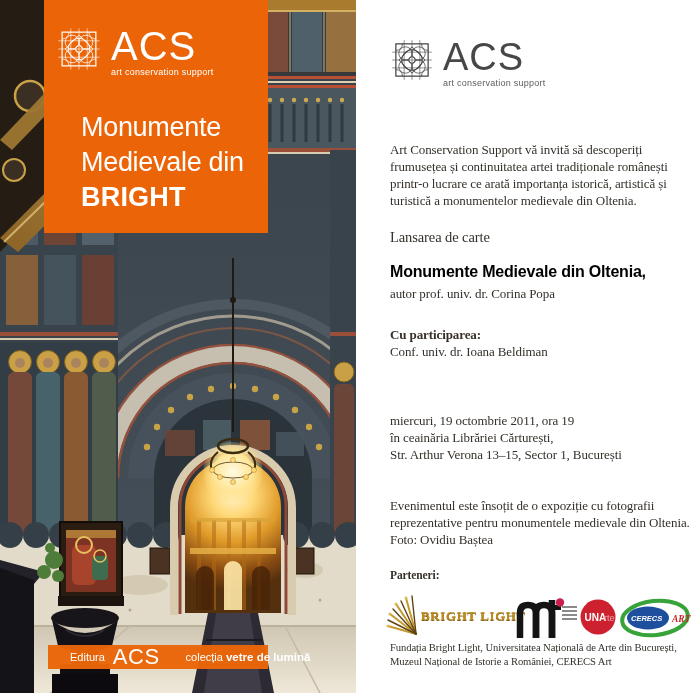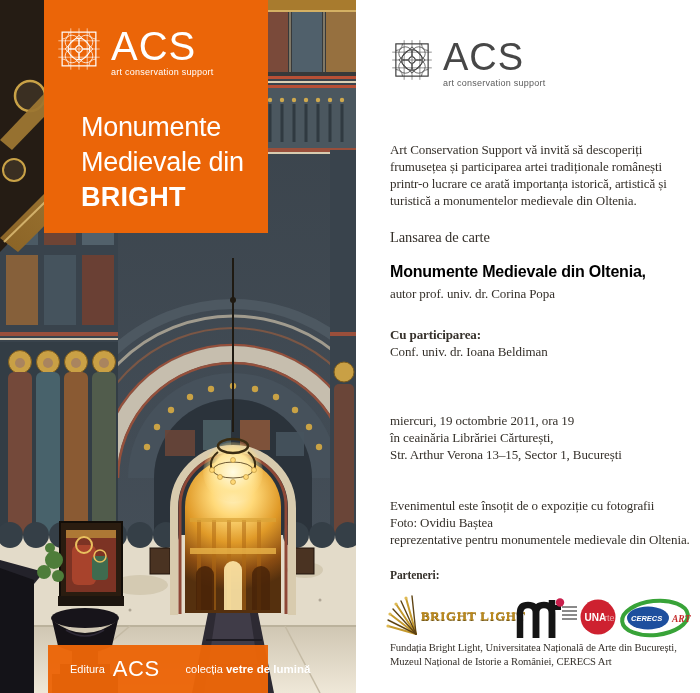--- a/index.html
+++ b/index.html
@@ -8,21 +8,21 @@
   
   .photo-panel{position:absolute;left:0;top:0;width:356px;height:693px;}
   .photo-panel svg.photo{display:block;width:356px;height:693px;}
   .title-block{position:absolute;left:44px;top:0;width:224px;height:233px;background:#eb6508;color:#fff;}
   .brand-row{position:absolute;left:12px;top:26px;display:flex;align-items:flex-start;gap:9px;}
   .rosette{display:block;}
   .brand-big{font-size:40px;line-height:40px;font-weight:300;letter-spacing:1px;}
   .brand-tag{font-size:9px;letter-spacing:.25px;margin-top:1px;white-space:nowrap;}
   .poster-title{position:absolute;left:13px;top:110px;font-size:27px;line-height:35px;letter-spacing:-.3px;margin-left:24px;}
   .poster-title .b{font-weight:bold;letter-spacing:.2px;}
-  .imprint-bar{position:absolute;left:48px;top:645px;width:220px;height:48px;background:rgba(235,101,8,.97);
+  .imprint-bar{position:absolute;left:48px;top:645px;width:220px;height:24px;background:rgba(235,101,8,.97);
                color:#fff;display:flex;align-items:center;padding-left:22px;box-sizing:border-box;white-space:nowrap;}
   .imprint-ed{font-size:11px;}
   .imprint-acs{font-size:22px;font-weight:300;letter-spacing:.5px;margin-left:8px;}
   .imprint-div{width:2px;height:24px;background:rgba(255,255,255,.8);margin:0 12px 0 14px;}
   .imprint-col{font-size:11px;}
   .imprint-col b{font-size:11.5px;}
   
   .content{position:absolute;left:390px;top:0;width:306px;height:693px;color:#35302a;}
   .serif{font-family:"Liberation Serif","DejaVu Serif",serif;}
   .acs-header{position:absolute;left:0;top:38px;display:flex;gap:9px;color:#3c3c3c;}
@@ -377,21 +377,21 @@
           <use href="#rosette"></use>
         </svg>
       <div>
         <div class="brand-big">ACS</div>
         <div class="brand-tag">art conservation support</div>
       </div>
     </div>
 
     <div class="blk serif intro">
       <div>Art Conservation Support vă invită să descoperiți</div>
-      <div>frumusețea și participarea artei tradiționale românești</div>
+      <div>frumusețea și continuitatea artei tradiționale românești</div>
       <div>printr-o lucrare ce arată importanța istorică, artistică și</div>
       <div>turistică a monumentelor medievale din Oltenia.</div>
     </div>
 
     <div class="blk serif launch">Lansarea de carte</div>
 
     <div class="blk book-title">Monumente Medievale din Oltenia,</div>
     <div class="blk serif book-author">autor prof. univ. dr. Corina Popa</div>
 
     <div class="blk serif participants">
@@ -400,22 +400,22 @@
     </div>
 
     <div class="blk serif venue">
       <div>miercuri, 19 octombrie 2011, ora 19</div>
       <div>în ceainăria Librăriei Cărturești,</div>
       <div>Str. Arthur Verona 13–15, Sector 1, București</div>
     </div>
 
     <div class="blk serif event">
       <div>Evenimentul este însoțit de o expoziție cu fotografii</div>
+      <div>reprezentative pentru monumentele medievale din Oltenia.</div>
       <div>Foto: Ovidiu Baștea</div>
-      <div>reprezentative pentru monumentele medievale din Oltenia.</div>
     </div>
 
     <div class="blk serif partners-label">Parteneri:</div>
 
     <div class="partners-row">
 
       <svg class="pl bl-star" width="36" height="44" viewBox="0 0 36 44">
         <g stroke-linecap="round" fill="none">
           <g stroke="#c59a2e" stroke-width="2">
             <line x1="30" y1="40" x2="4" y2="20"></line>

